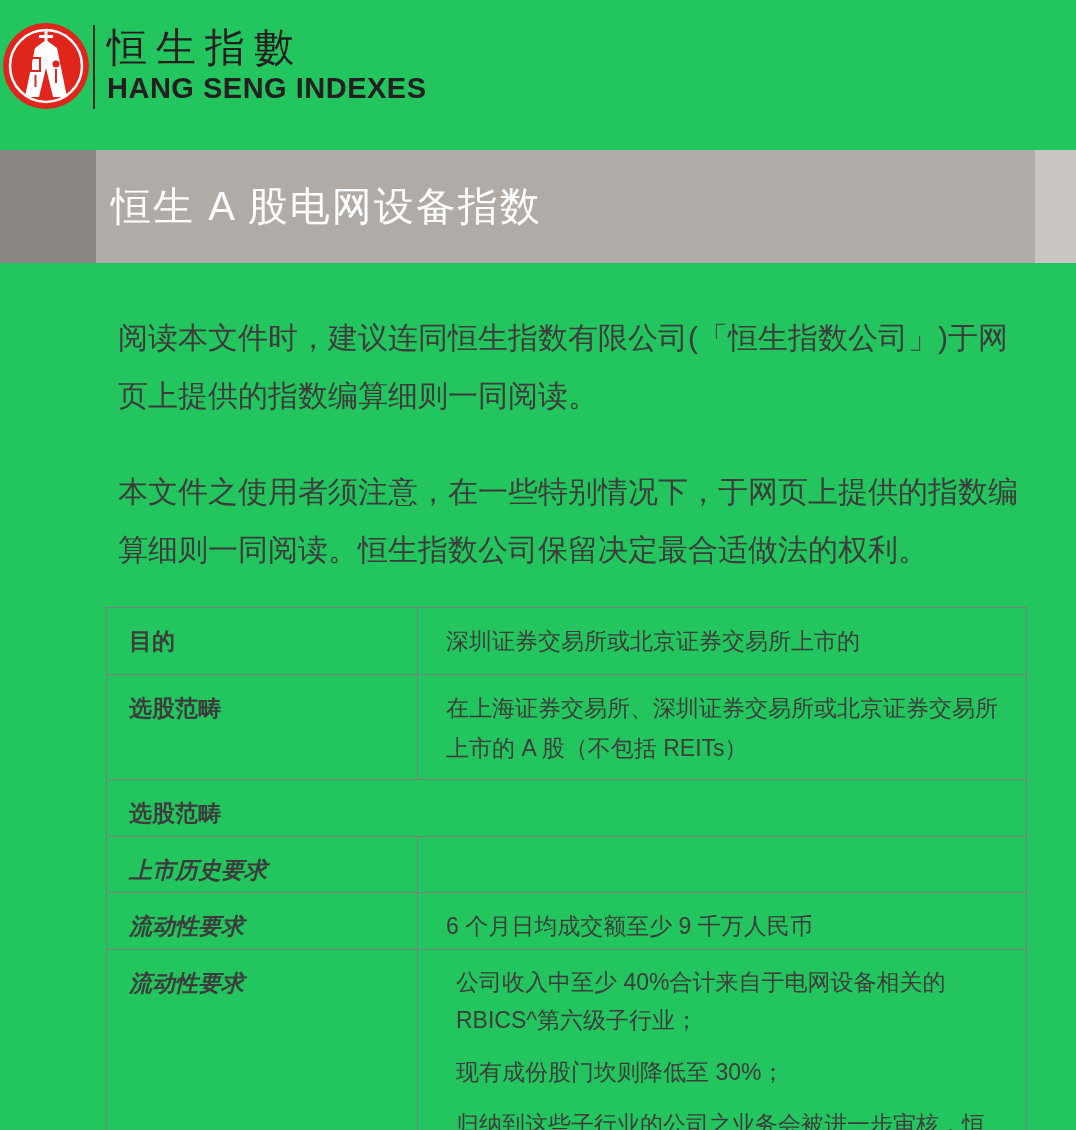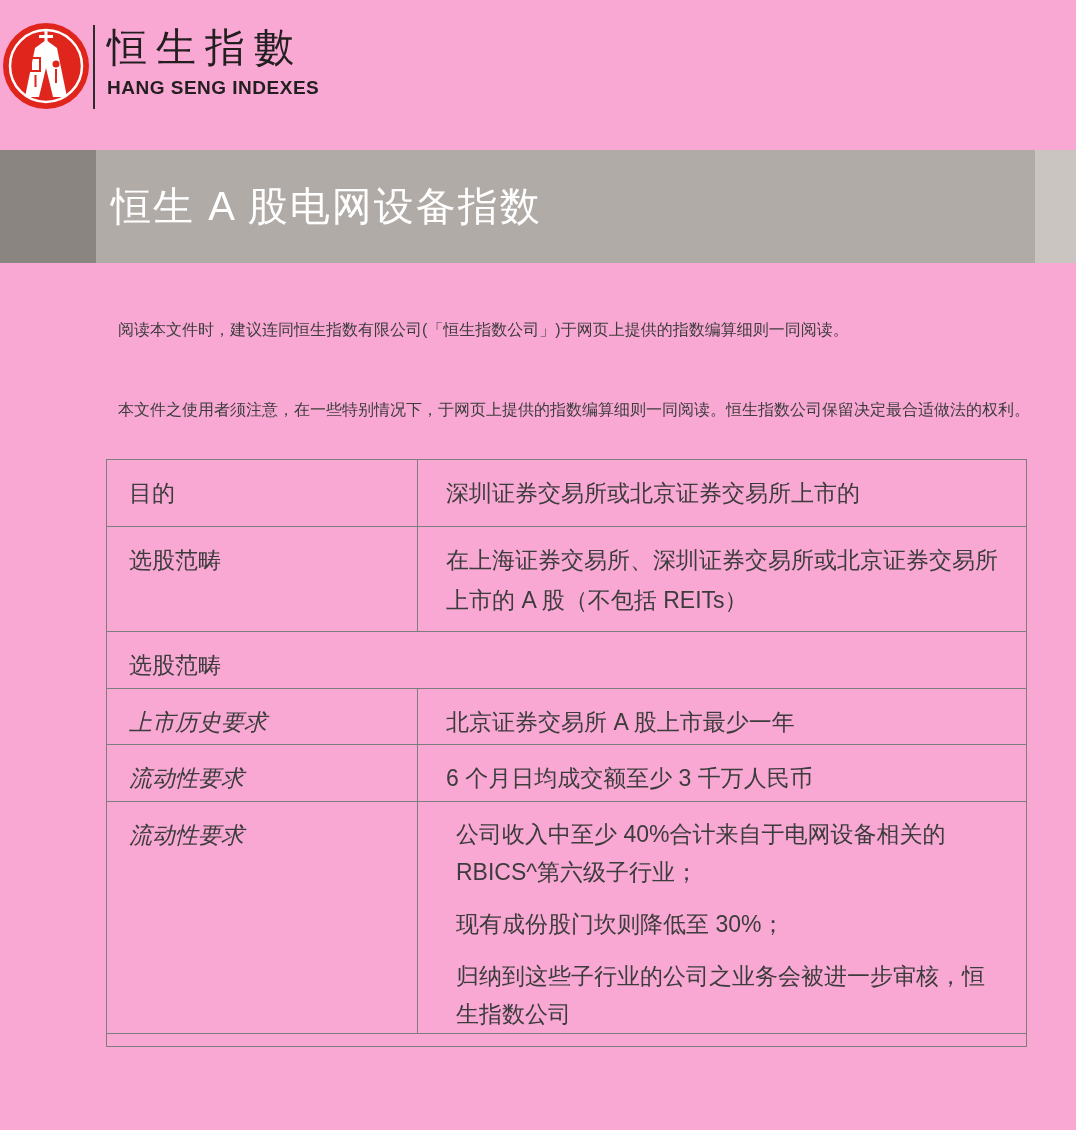--- a/index.html
+++ b/index.html
@@ -1,61 +1,61 @@
 <!DOCTYPE html>
 <html><head>
 <meta charset="utf-8">
 <style>
   html,body{margin:0;padding:0;background:#fff;}
   .page{
     position:relative;
     width:1076px;height:1130px;
-    background:#f9a8d4;
+    background:#22c55e;
     overflow:hidden;
     font-family:"Liberation Sans","DejaVu Sans",sans-serif;
     color:#3c3c3c;
   }
   
   .logo-header{position:relative;height:150px;}
   .logo-svg{position:absolute;left:0;top:0;}
   .logo-divider{position:absolute;left:93px;top:25px;width:2px;height:84px;background:#2b2b2b;}
   .logo-text{position:absolute;left:107px;top:26px;}
   .logo-cn{font-size:40px;line-height:42px;letter-spacing:9px;color:#231f20;font-weight:500;}
-  .logo-en{font-size:19px;line-height:24px;font-weight:700;letter-spacing:0.5px;color:#231f20;margin-top:8px;text-align:right;}
+  .logo-en{font-size:29px;line-height:24px;font-weight:700;letter-spacing:0.5px;color:#231f20;margin-top:8px;text-align:right;}
   
   .banner{display:flex;height:113px;width:1076px;}
   .banner-dark{width:103px;background:#8b8582;}
   .banner-main{width:1007px;background:#b1aba8;display:flex;align-items:center;text-align:center;}
   .banner-main h1{margin:0;padding-left:15px;font-size:40px;font-weight:400;letter-spacing:2px;color:#ffffff;}
   .banner-strip{width:44px;background:#cbc5c2;}
   
   .intro p{
     margin:38px 0 0 118px;
     width:912px;
-    font-size:16px;
-    line-height:42px;
+    font-size:30px;
+    line-height:58px;
     color:#3c3c3c;
   }
   .intro p.first{margin-top:46px;}
   
   .spec-table{
     margin:28px 0 0 106px;
     width:921px;
     border:1px solid #7d7d7d;
     box-sizing:border-box;
     font-size:23px;
     color:#3c3c3c;
   }
   .t-row{display:flex;border-bottom:1px solid #7d7d7d;box-sizing:border-box;}
   .t-row:last-child{border-bottom:none;}
   .t-label{
     width:311px;box-sizing:border-box;
     border-right:1px solid #7d7d7d;
     padding:13px 8px 0 22px;
-    font-weight:400;
+    font-weight:700;
     line-height:40px;
   }
   .t-value{
     flex:1;box-sizing:border-box;
     padding:13px 24px 0 28px;
     line-height:40px;
   }
   .t-value p{margin:0 10px 14px;line-height:38px;}
   .t-row.section .t-label{width:100%;border-right:none;}
   .t-label.italic{font-style:italic;}
@@ -110,26 +110,25 @@
       <div class="t-label">选股范畴</div>
       <div class="t-value">在上海证券交易所、深圳证券交易所或北京证券交易所上市的 A 股（不包括 REITs）</div>
     </div>
 
     <div class="t-row section h57">
       <div class="t-label">选股范畴</div>
     </div>
 
     <div class="t-row h56">
       <div class="t-label italic">上市历史要求</div>
-      <div class="t-value">北京证券交易所 A 股上市最少一年</div>
     </div>
 
     <div class="t-row h57">
       <div class="t-label italic">流动性要求</div>
-      <div class="t-value">6 个月日均成交额至少 3 千万人民币</div>
+      <div class="t-value">6 个月日均成交额至少 9 千万人民币</div>
     </div>
 
     <div class="t-row h232">
       <div class="t-label italic">流动性要求</div>
       <div class="t-value">
         <p>公司收入中至少 40%合计来自于电网设备相关的 RBICS^第六级子行业；</p>
         <p>现有成份股门坎则降低至 30%；</p>
         <p>归纳到这些子行业的公司之业务会被进一步审核，恒生指数公司</p>
       </div>
     </div>

